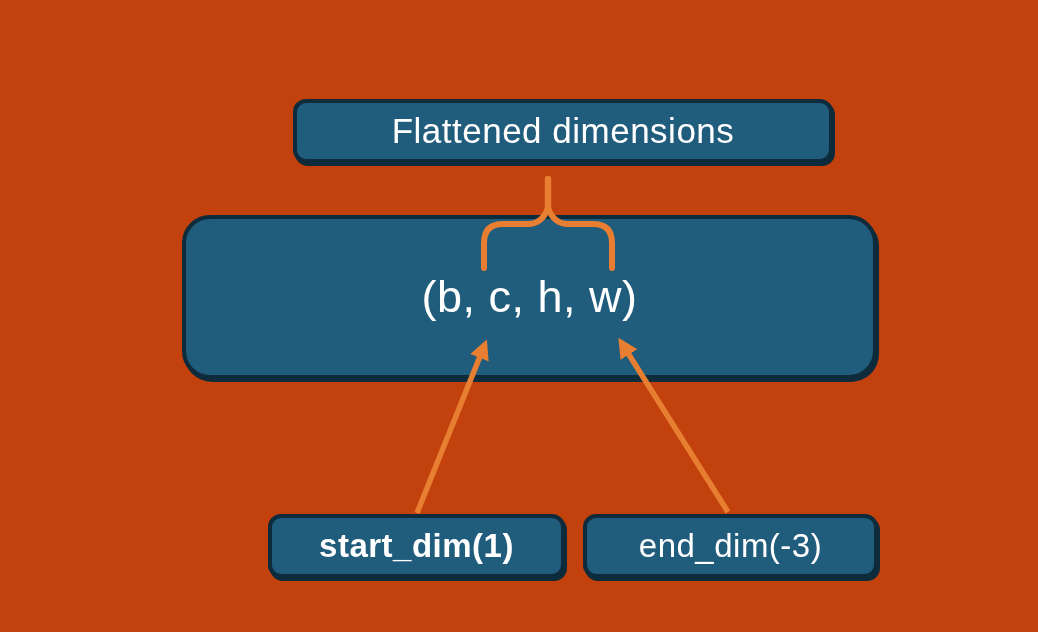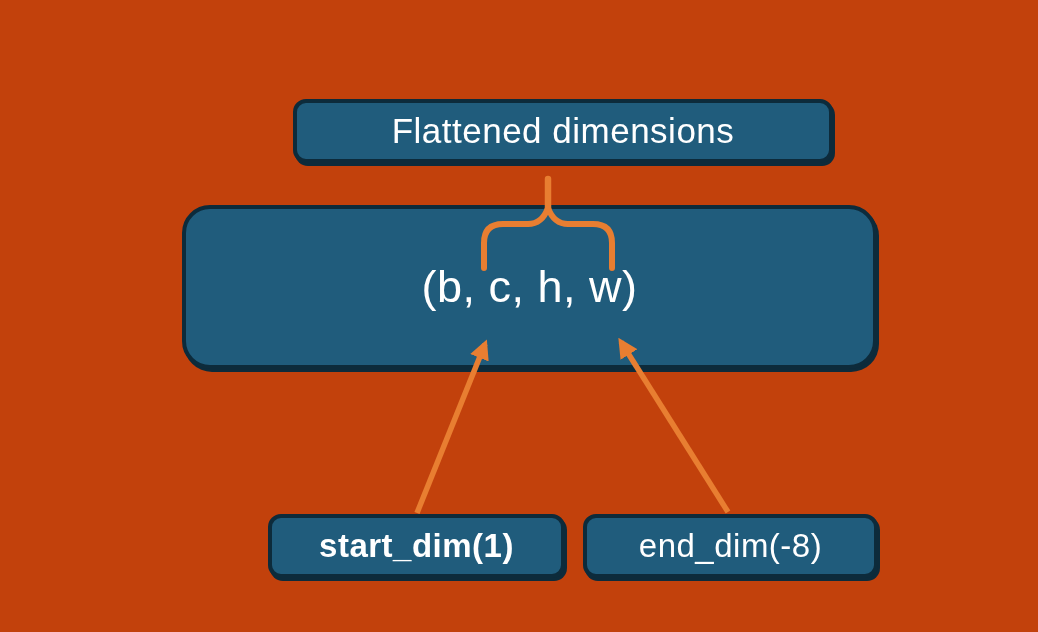--- a/index.html
+++ b/index.html
@@ -29,21 +29,21 @@
     letter-spacing: 0.5px;
     white-space: nowrap;
   }
   .box-top {
     left: 293px; top: 99px;
     width: 540px; height: 64px;
     border-radius: 13px;
     font-size: 35px;
   }
   .box-main {
-    left: 182px; top: 205px;
+    left: 182px; top: 215px;
     width: 695px; height: 164px;
     border-radius: 28px;
     font-size: 45px;
   }
   .box-start {
     left: 268px; top: 514px;
     width: 297px; height: 64px;
     border-radius: 13px;
     font-size: 33px;
     font-weight: bold;
@@ -77,21 +77,21 @@
 
   <div class="box box-main">
     <span>(b, c, h, w)</span>
   </div>
 
   <div class="box box-start">
     <span>start_dim(1)</span>
   </div>
 
   <div class="box box-end">
-    <span>end_dim(-8)</span>
+    <span>end_dim(-3)</span>
   </div>
 
   <svg id="connector-layer" viewBox="0 0 1038 632" xmlns="http://www.w3.org/2000/svg">
     <defs>
       <marker id="arrowhead" viewBox="0 0 10 10" refX="7.5" refY="5" markerWidth="3.6" markerHeight="3.6" orient="auto-start-reverse">
         <path d="M0 0 L10 5 L0 10 Z" fill="#e87e31"></path>
       </marker>
     </defs>
 
     <path class="connector" d="M548 179 L548 209" stroke-width="6.5" stroke-linecap="round"></path>

